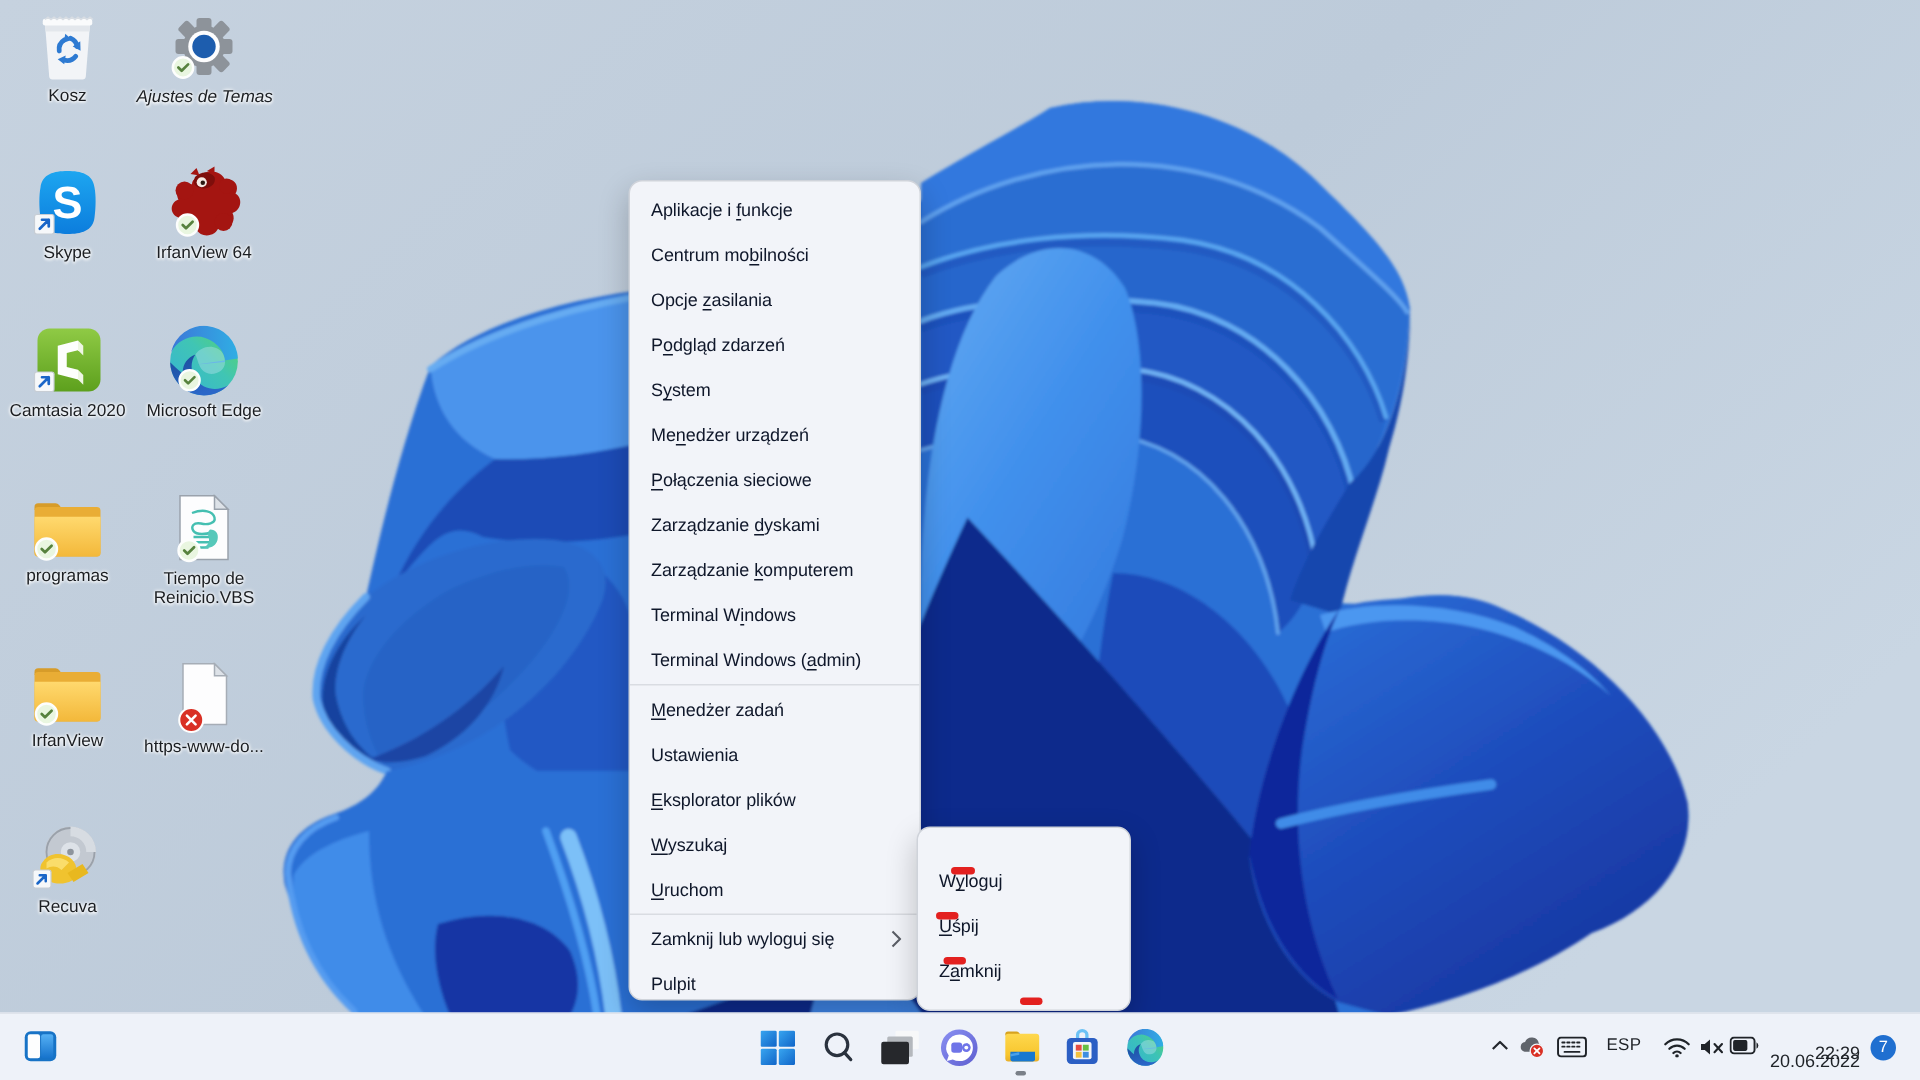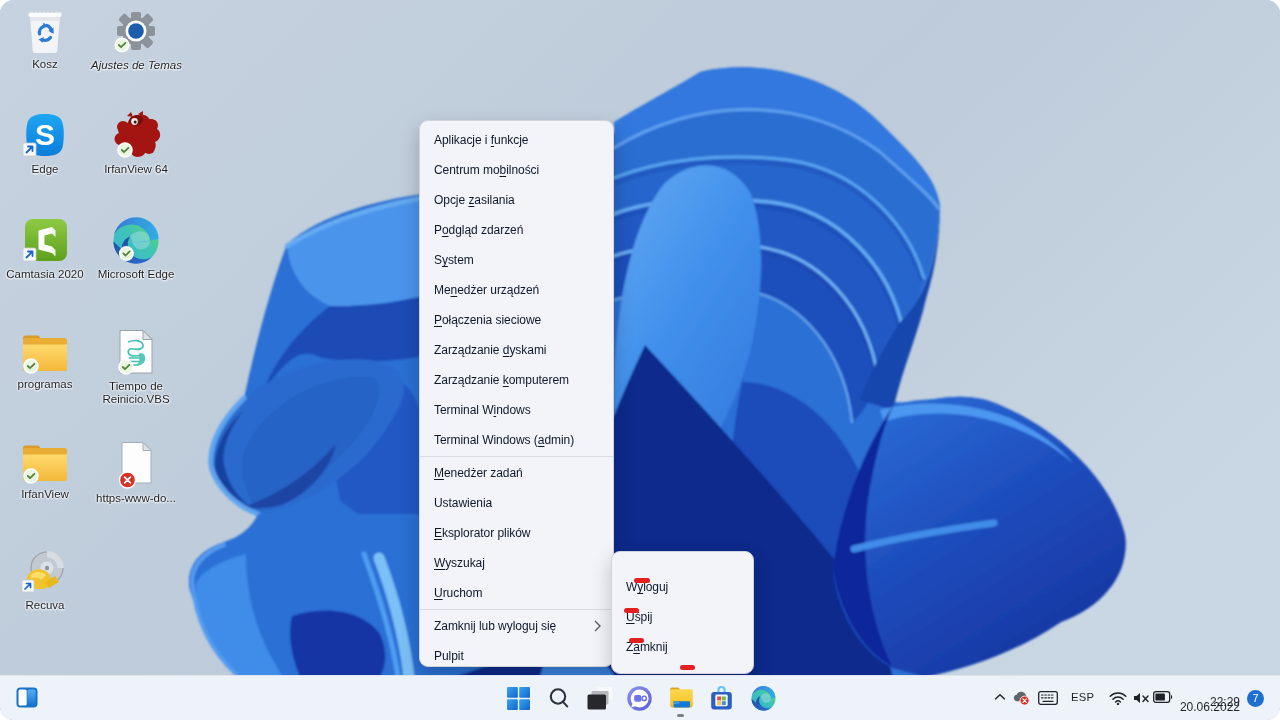--- a/index.html
+++ b/index.html
@@ -1,17 +1,17 @@
 <!DOCTYPE html>
 <html><head>
 <meta charset="utf-8">
 <style>
   html,body{margin:0;padding:0;width:1280px;height:720px;overflow:hidden;
     font-family:"Liberation Sans",sans-serif;}
-  #stage{position:relative;width:1280px;height:720px;overflow:hidden;background:#c3cfdc;border-radius:14px;}
+  #stage{position:relative;width:1280px;height:720px;overflow:hidden;background:#c3cfdc;}
   #wall{position:absolute;left:0;top:0;}
   .dico{position:absolute;width:90px;text-align:center;}
   .dico svg{display:block;margin:0 auto;}
   .dlab{margin-top:3px;font-size:11.5px;line-height:13px;color:#1b1e22;white-space:nowrap;
     text-shadow:0 0 2px #fff,0 0 3px #fff,0 1px 2px rgba(255,255,255,.9);}
   
   #menu{position:absolute;left:419px;top:120px;width:195px;height:547px;
     background:#f2f4f9;border:1px solid #cfd3da;border-radius:9px;
     box-shadow:0 8px 20px rgba(0,0,0,.22);box-sizing:border-box;padding-top:4px;}
   .mi{height:30px;line-height:30px;padding-left:14px;font-size:12px;letter-spacing:-0.05px;color:#0f172a;white-space:nowrap;}
@@ -184,21 +184,21 @@
           <linearGradient id="skg" x1="0" y1="0" x2="0" y2="1">
         <stop offset="0" stop-color="#1da6f0"></stop>
             <stop offset="1" stop-color="#0c7ddd"></stop>
           </linearGradient>
         </defs>
       <path d="M 23,2 C 32,2 40,4 41,13 C 42,18 42,26 41,33 C 40,42 32,44 23,44 C 14,44 6,42 5,33 C 4,26 4,18 5,13 C 6,4 14,2 23,2 Z" fill="url(#skg)"></path>
       <text x="23" y="33" font-size="30" font-weight="bold" fill="#ffffff" text-anchor="middle" font-family="Liberation Sans">S</text>
       <rect x="1" y="31" width="13" height="13" rx="1.5" fill="#f6f8fa" stroke="#c7cdd4" stroke-width="0.8"></rect>
       <path d="M 4.5,40.5 L 10.5,34.5 M 10.5,34.5 L 6,34.5 M 10.5,34.5 L 10.5,39" fill="none" stroke="#1a66c8" stroke-width="1.8" stroke-linecap="round"></path>
     </svg>
-    <div class="dlab">Edge</div>
+    <div class="dlab">Skype</div>
   </div>
   <div class="dico" style="left:91px;top:110px;">
     <svg width="52" height="50" viewBox="0 0 52 50">
       <g fill="#a41511">
         <path d="M 22,8 C 28,2 38,4 40,10 C 46,8 50,14 47,19 C 52,22 51,30 45,32 C 48,38 42,44 36,41 C 34,48 24,49 21,43 C 14,47 7,42 9,35 C 3,33 3,25 9,23 C 6,17 12,10 18,13 C 18,10 20,9 22,8 Z"></path>
         <circle cx="13" cy="17" r="6"></circle>
         <circle cx="39" cy="38" r="6"></circle>
         <circle cx="41" cy="14" r="5"></circle>
       </g>
       <path d="M 20,8 C 24,4 30,4 33,8 C 34,11 32,14 29,15 C 24,17 19,14 19,11 Z" fill="#7e0e0b"></path>

